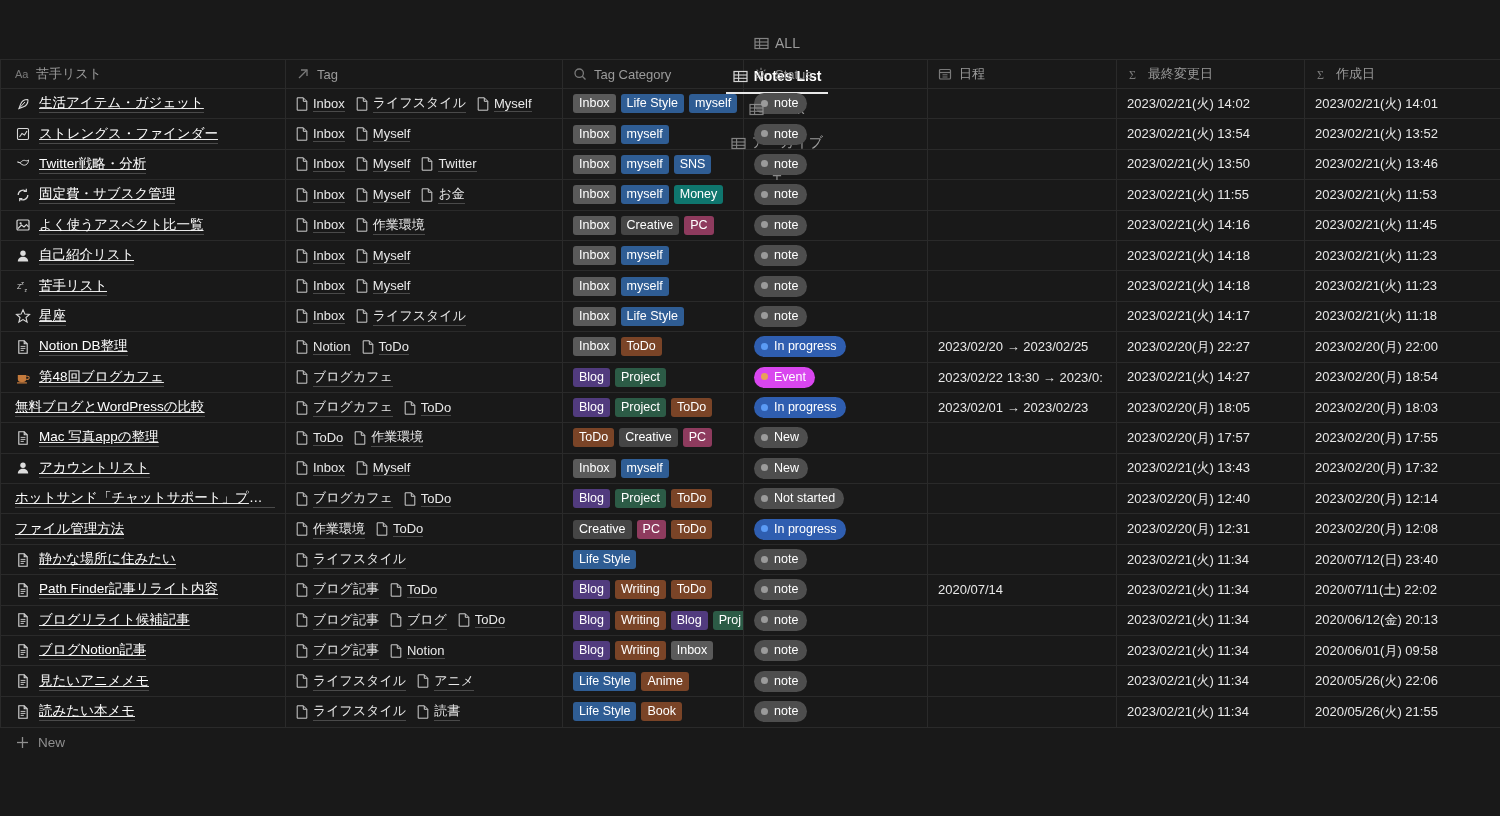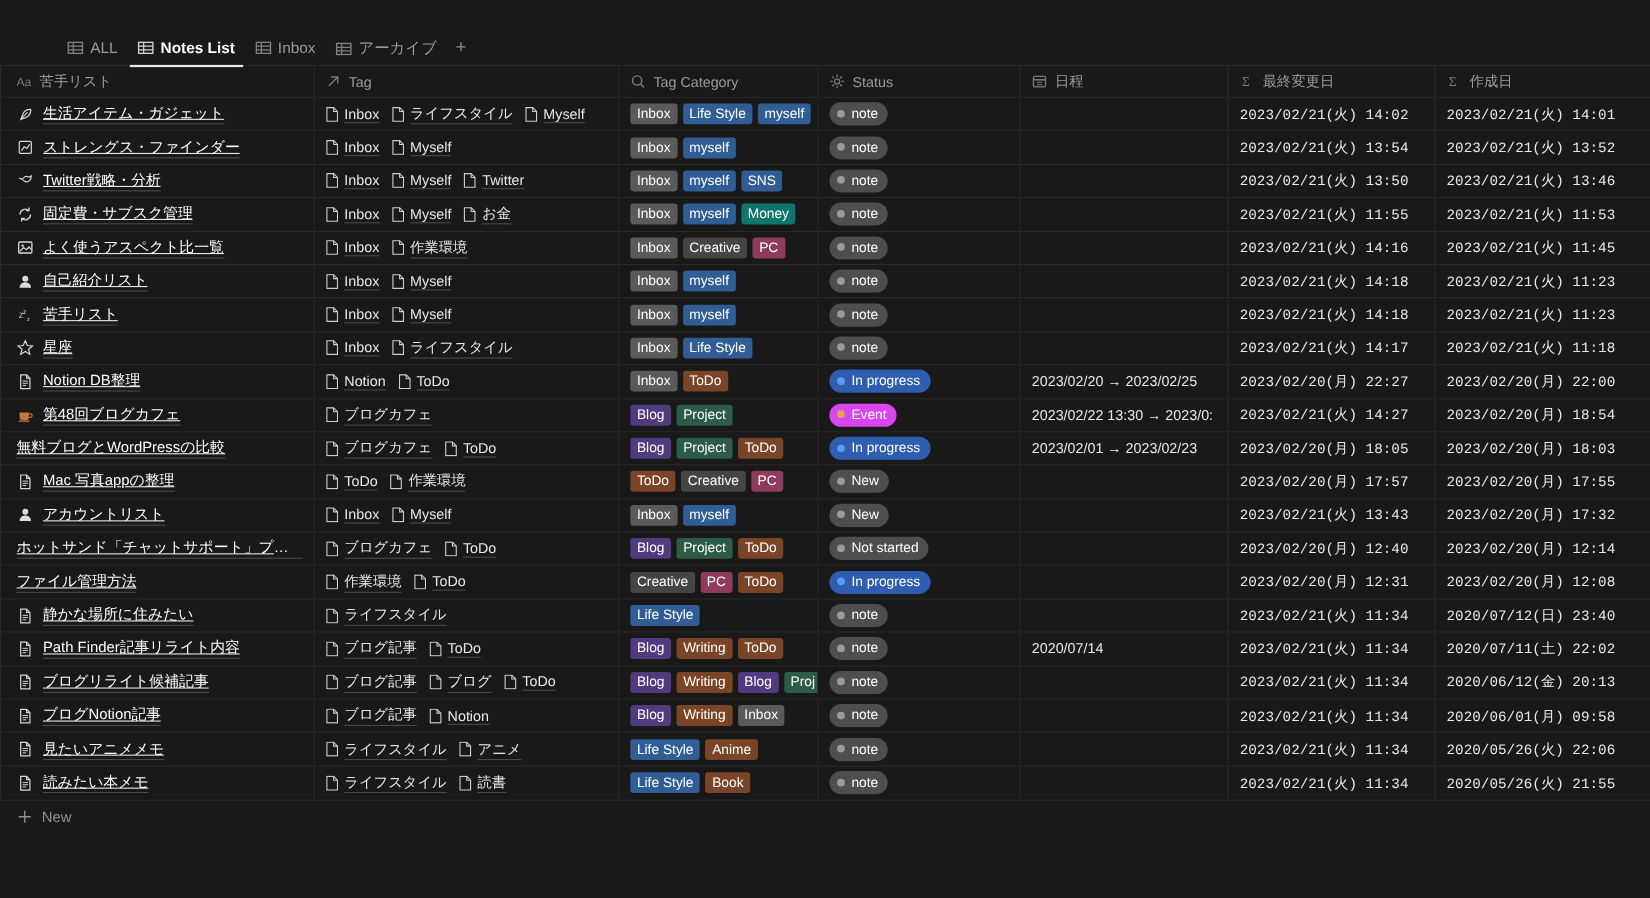--- a/index.html
+++ b/index.html
@@ -15,22 +15,22 @@
   .page-header { padding: 18px 0 0 28px; }
   .title-row { display: flex; align-items: center; gap: 14px; }
   .title-icon { width: 34px; height: 38px; flex: none; }
   .page-title {
     font-size: 31px; font-weight: 700; letter-spacing: 1px;
     color: #ffffff; line-height: 1.1;
   }
 
   
   .tabs {
-    display: flex; align-items: flex-start; gap: 4px;
-    padding: 14px 0 0 26px; height: 36px;
+    display: flex; align-items: center; gap: 4px;
+    padding: 14px 0 0 26px; height: 36px; flex-direction: column;
   }
   .tab {
     display: flex; align-items: center; gap: 6px;
     padding: 3px 7px 8px 7px;
     font-size: 14px; color: #9b9b9b; cursor: pointer;
     border-bottom: 2px solid transparent;
     white-space: nowrap;
   }
   .tab.active { color: #ffffff; font-weight: 600; border-bottom-color: #e8e8e8; }
   .tab .tab-ico { width: 15px; height: 15px; flex: none; opacity: .82; }
@@ -100,21 +100,21 @@
   }
 
   
   .status-pill {
     display: inline-flex; align-items: center; gap: 6px;
     padding: 2px 9px 3px 7px; border-radius: 11px;
     font-size: 12.5px; line-height: 16px; color: #ffffff;
   }
   .status-dot { width: 7px; height: 7px; border-radius: 50%; flex: none; }
 
-  .date-txt { font-size: 13px; color: #e8e8e8; font-family: Liberation Mono, monospace; }
+  .date-txt { font-size: 13px; color: #e8e8e8; }
   .sched-txt { font-size: 13px; color: #e8e8e8; }
 
   
   .table-footer {
     display: flex; align-items: center; gap: 9px;
     height: 30px; padding-left: 16px;
     border-top: 1px solid #2a2a2a;
     color: #8f8f8f; font-size: 13.5px; cursor: pointer;
   }
   .plus-ico { width: 13px; height: 13px; flex: none; }

